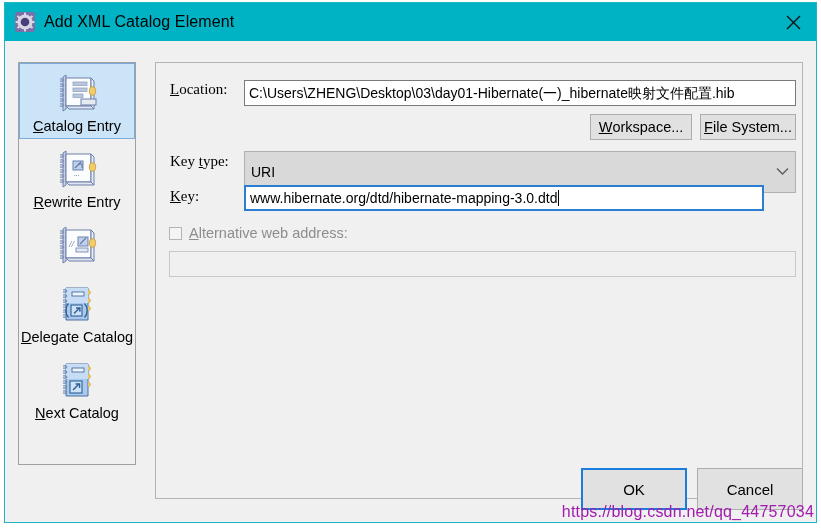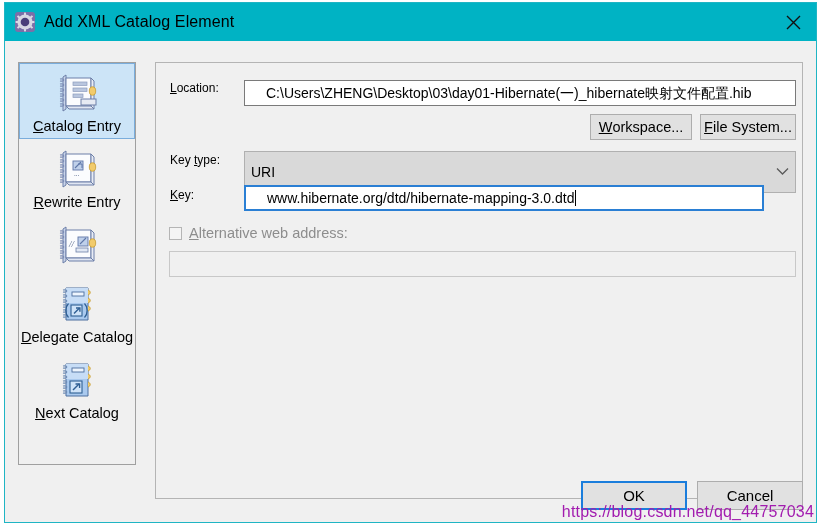--- a/index.html
+++ b/index.html
@@ -128,34 +128,35 @@
     border: 1px solid #b4b4b4;
     box-sizing: border-box;
   }
 
   .field-row {
     position: absolute;
     display: flex;
     align-items: center;
   }
   .field-label {
-    font-size: 12px;
-    color: #000;
-    white-space: nowrap;
+    font-size: 15px;
+    color: #000;
+    white-space: nowrap;
+    font-family: Liberation Serif, serif;
   }
 
   .text-input {
     box-sizing: border-box;
     height: 26px;
     background: #ffffff;
     border: 1px solid #7a7a7a;
     font-family: "Liberation Sans", "DejaVu Sans", sans-serif;
     font-size: 14px;
     color: #000;
-    padding: 0 21px;
+    padding: 0 4px;
     line-height: 24px;
     white-space: nowrap;
     overflow: hidden;
     outline: none;
   }
   .text-input.focused {
     border: 2px solid #2a7fd4;
     line-height: 22px;
   }
   .text-input.disabled {
@@ -222,21 +223,21 @@
   #footer {
     position: absolute;
     right: 13px;
     bottom: 12px;
     display: flex;
     gap: 10px;
   }
   .dlg-button {
     box-sizing: border-box;
     width: 106px;
-    height: 29px;
+    height: 42px;
     background: #e1e1e1;
     border: 1px solid #adadad;
     font-size: 15px;
     color: #000;
     display: flex;
     align-items: center;
     justify-content: center;
     cursor: default;
   }
   .dlg-button.default-focus {

